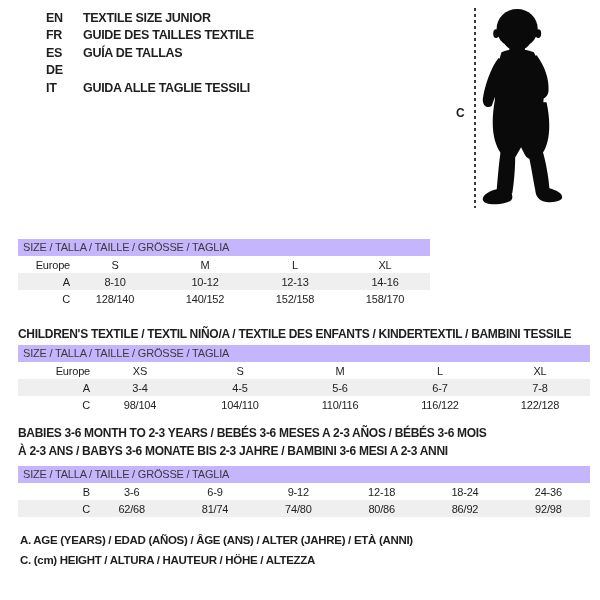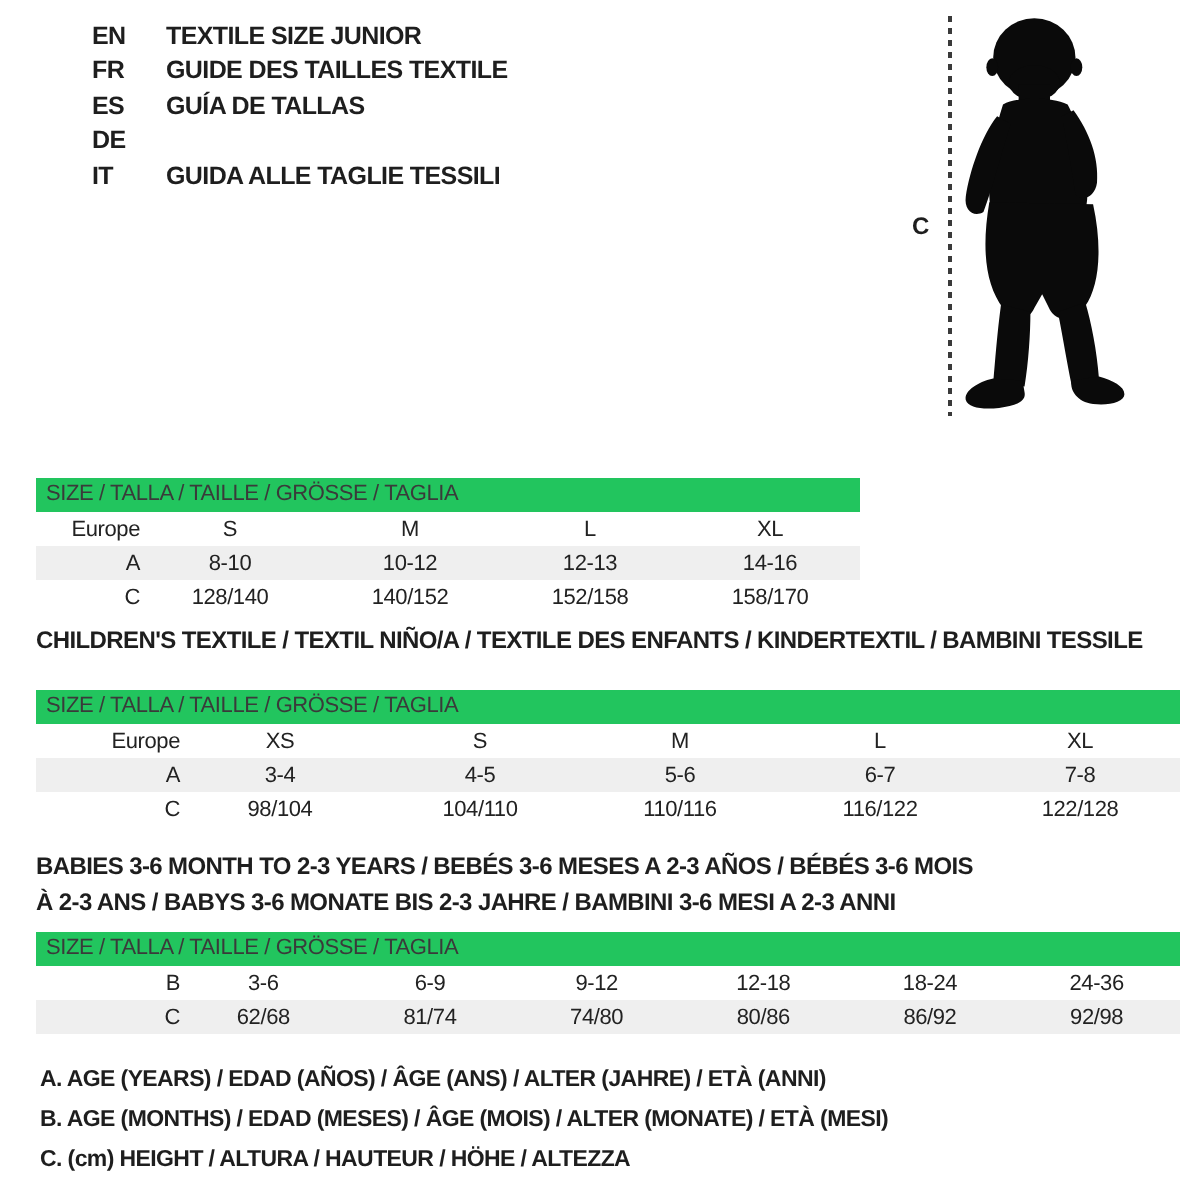--- a/index.html
+++ b/index.html
@@ -25,34 +25,34 @@
   .baby{position:absolute;left:478px;top:6px;width:94px;height:204px;}
 
   
   .tbl-title{
     position:absolute;left:18px;font-weight:bold;font-size:12px;
     letter-spacing:-0.3px;line-height:18px;white-space:nowrap;
   }
   .tbl-title.wrap{white-space:normal;width:478px;}
   .size-bar{
     position:absolute;left:18px;height:17px;line-height:17px;
-    background:#22c55e;color:#3a3a3a;font-size:11px;letter-spacing:-0.2px;
+    background:#c4b5fd;color:#3a3a3a;font-size:11px;letter-spacing:-0.2px;
     padding-left:5px;box-sizing:border-box;
   }
   table.sizes{
     position:absolute;left:18px;border-collapse:collapse;table-layout:fixed;
     font-size:11px;letter-spacing:-0.2px;color:#222;
   }
   table.sizes td{height:17px;padding:0;text-align:center;vertical-align:middle;}
   table.sizes td.lbl{text-align:right;padding-left:2px;}
   table.sizes tr.alt{background:#efefef;}
   .t1{width:412px;} .t2{width:572px;} .t3{width:572px;}
 
   .bar1{top:239px;width:412px;} .bar2{top:345px;width:572px;} .bar3{top:466px;width:572px;}
-  .title1{top:216px;} .title2{top:311px;} .title3{top:424px;}
+  .title1{top:216px;} .title2{top:325px;} .title3{top:424px;}
   .tab1{top:256px;} .tab2{top:362px;} .tab3{top:483px;}
 
   
   .footnotes{position:absolute;left:20px;top:530px;}
   .footnote{font-weight:bold;font-size:11.5px;letter-spacing:-0.3px;line-height:20px;white-space:nowrap;}
 </style>
 </head>
 <body>
 
 <div class="page">
@@ -208,17 +208,16 @@
           <td>74/80</td>
           <td>80/86</td>
           <td>86/92</td>
           <td>92/98</td>
         </tr>
       </tbody>
   </table>
 
   <div class="footnotes">
     <div class="footnote">A. AGE (YEARS) / EDAD (AÑOS) / ÂGE (ANS) / ALTER (JAHRE) / ETÀ (ANNI)</div>
-    <div class="footnote">B. AGE (MONTHS) / EDAD (MESES) / ÂGE (MOIS) / ALTER (MONATE) / ETÀ (MESI)</div>
     <div class="footnote">C. (cm) HEIGHT / ALTURA / HAUTEUR / HÖHE / ALTEZZA</div>
   </div>
 
 </div>
 
 </body></html>

